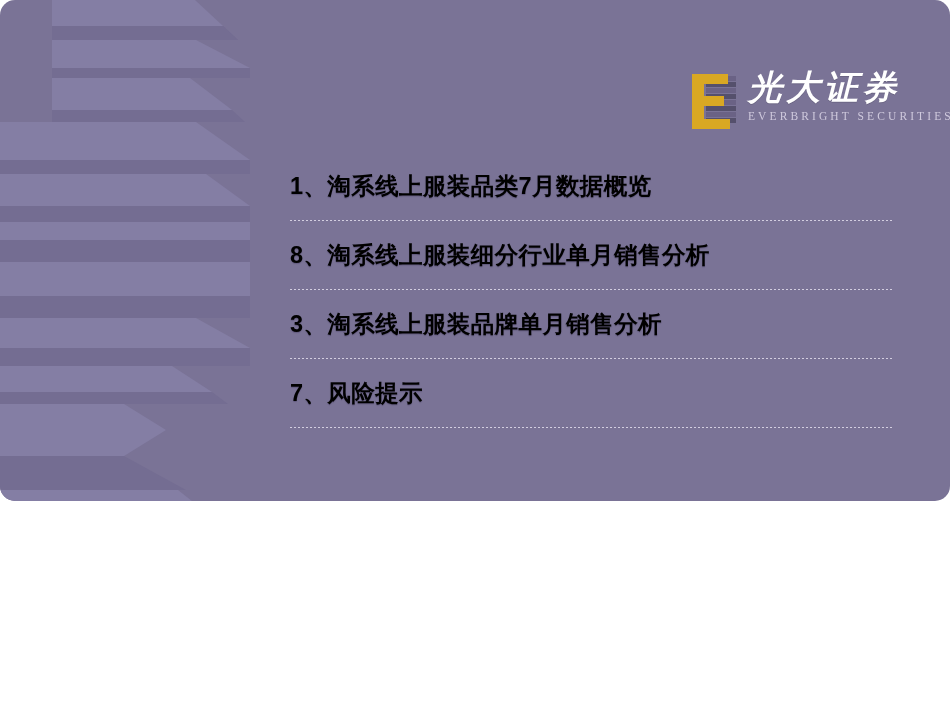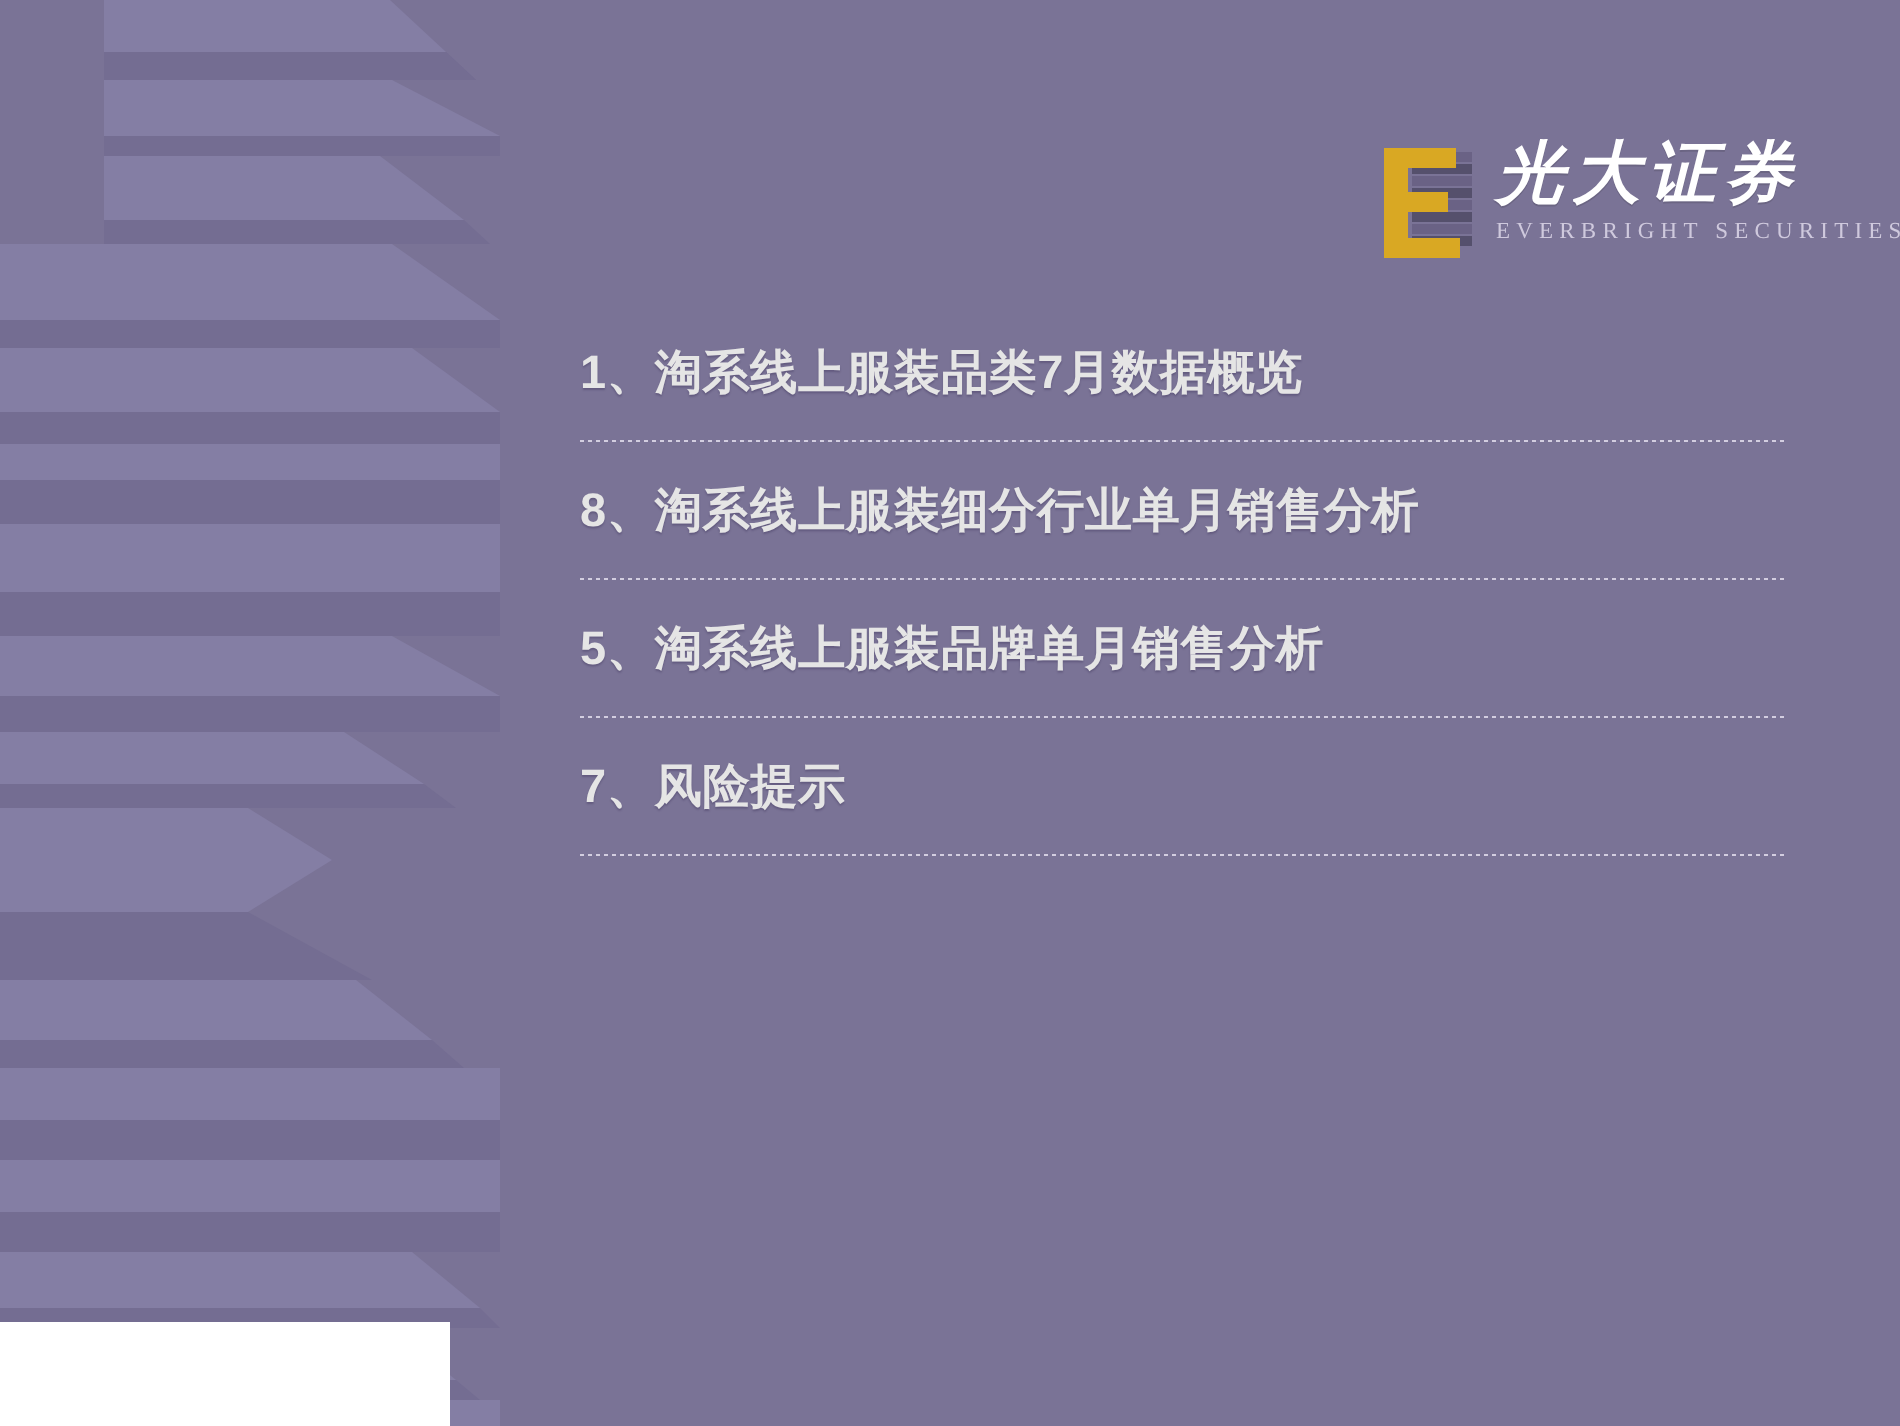--- a/index.html
+++ b/index.html
@@ -3,24 +3,25 @@
 <meta charset="utf-8">
 <style>
   html, body {
     margin: 0;
     padding: 0;
     background: #ffffff;
   }
   #slide {
     position: relative;
     width: 950px;
-    height: 713px;
+    height: 501px;
     overflow: hidden;
     background: #7a7396;
     font-family: "Liberation Sans", "DejaVu Sans", sans-serif;
+    border-radius: 15px;
   }
 
   
   #watermark {
     position: absolute;
     left: 0;
     top: 0;
     width: 250px;
     height: 713px;
     pointer-events: none;
@@ -89,21 +90,21 @@
   }
   .agenda-item {
     position: relative;
     height: 69px;
     box-sizing: border-box;
   }
   .agenda-text {
     position: absolute;
     left: 0;
     bottom: 19px;
-    color: #e5e5e5;
+    color: #000000;
     font-family: "Liberation Sans", "DejaVu Sans", sans-serif;
     font-size: 23.5px;
     font-weight: 700;
     letter-spacing: 0.4px;
     white-space: nowrap;
     text-shadow: 0 1px 1px rgba(40,30,70,0.28);
   }
   .agenda-rule {
     position: absolute;
     left: 0;
@@ -204,21 +205,21 @@
       <div class="agenda-text">1、淘系线上服装品类7月数据概览</div>
       <div class="agenda-rule"></div>
     </div>
 
     <div class="agenda-item">
       <div class="agenda-text">8、淘系线上服装细分行业单月销售分析</div>
       <div class="agenda-rule"></div>
     </div>
 
     <div class="agenda-item">
-      <div class="agenda-text">5、淘系线上服装品牌单月销售分析</div>
+      <div class="agenda-text">3、淘系线上服装品牌单月销售分析</div>
       <div class="agenda-rule"></div>
     </div>
 
 
     <div class="agenda-item">
       <div class="agenda-text">7、风险提示</div>
       <div class="agenda-rule"></div>
     </div>
 
   </div>

